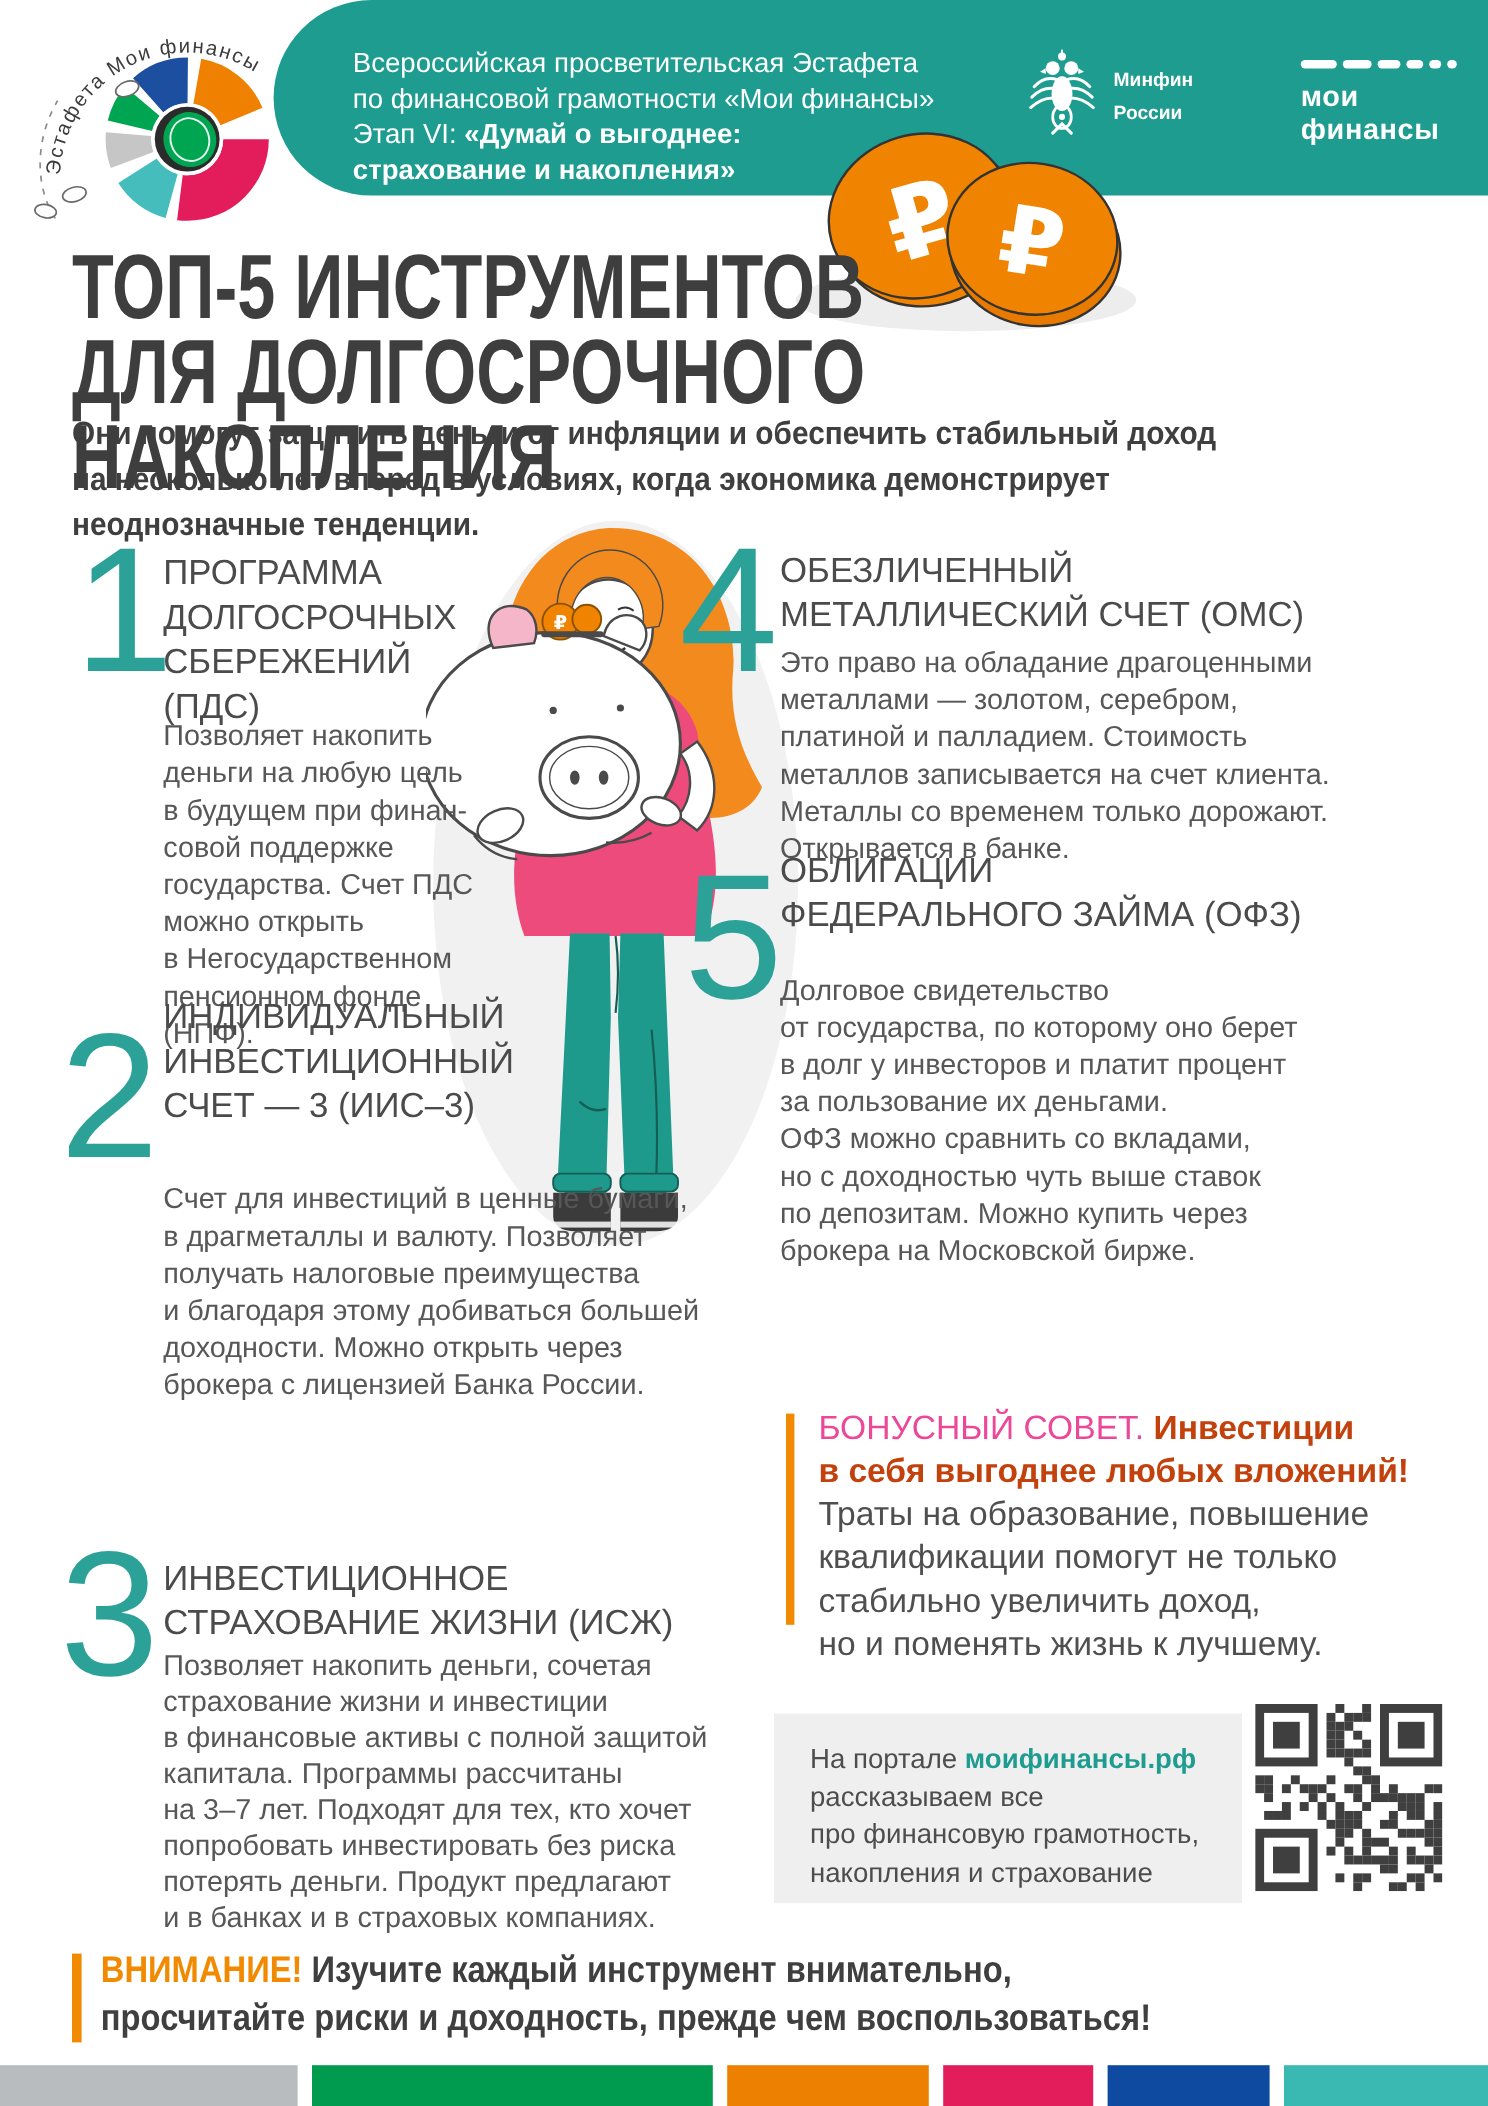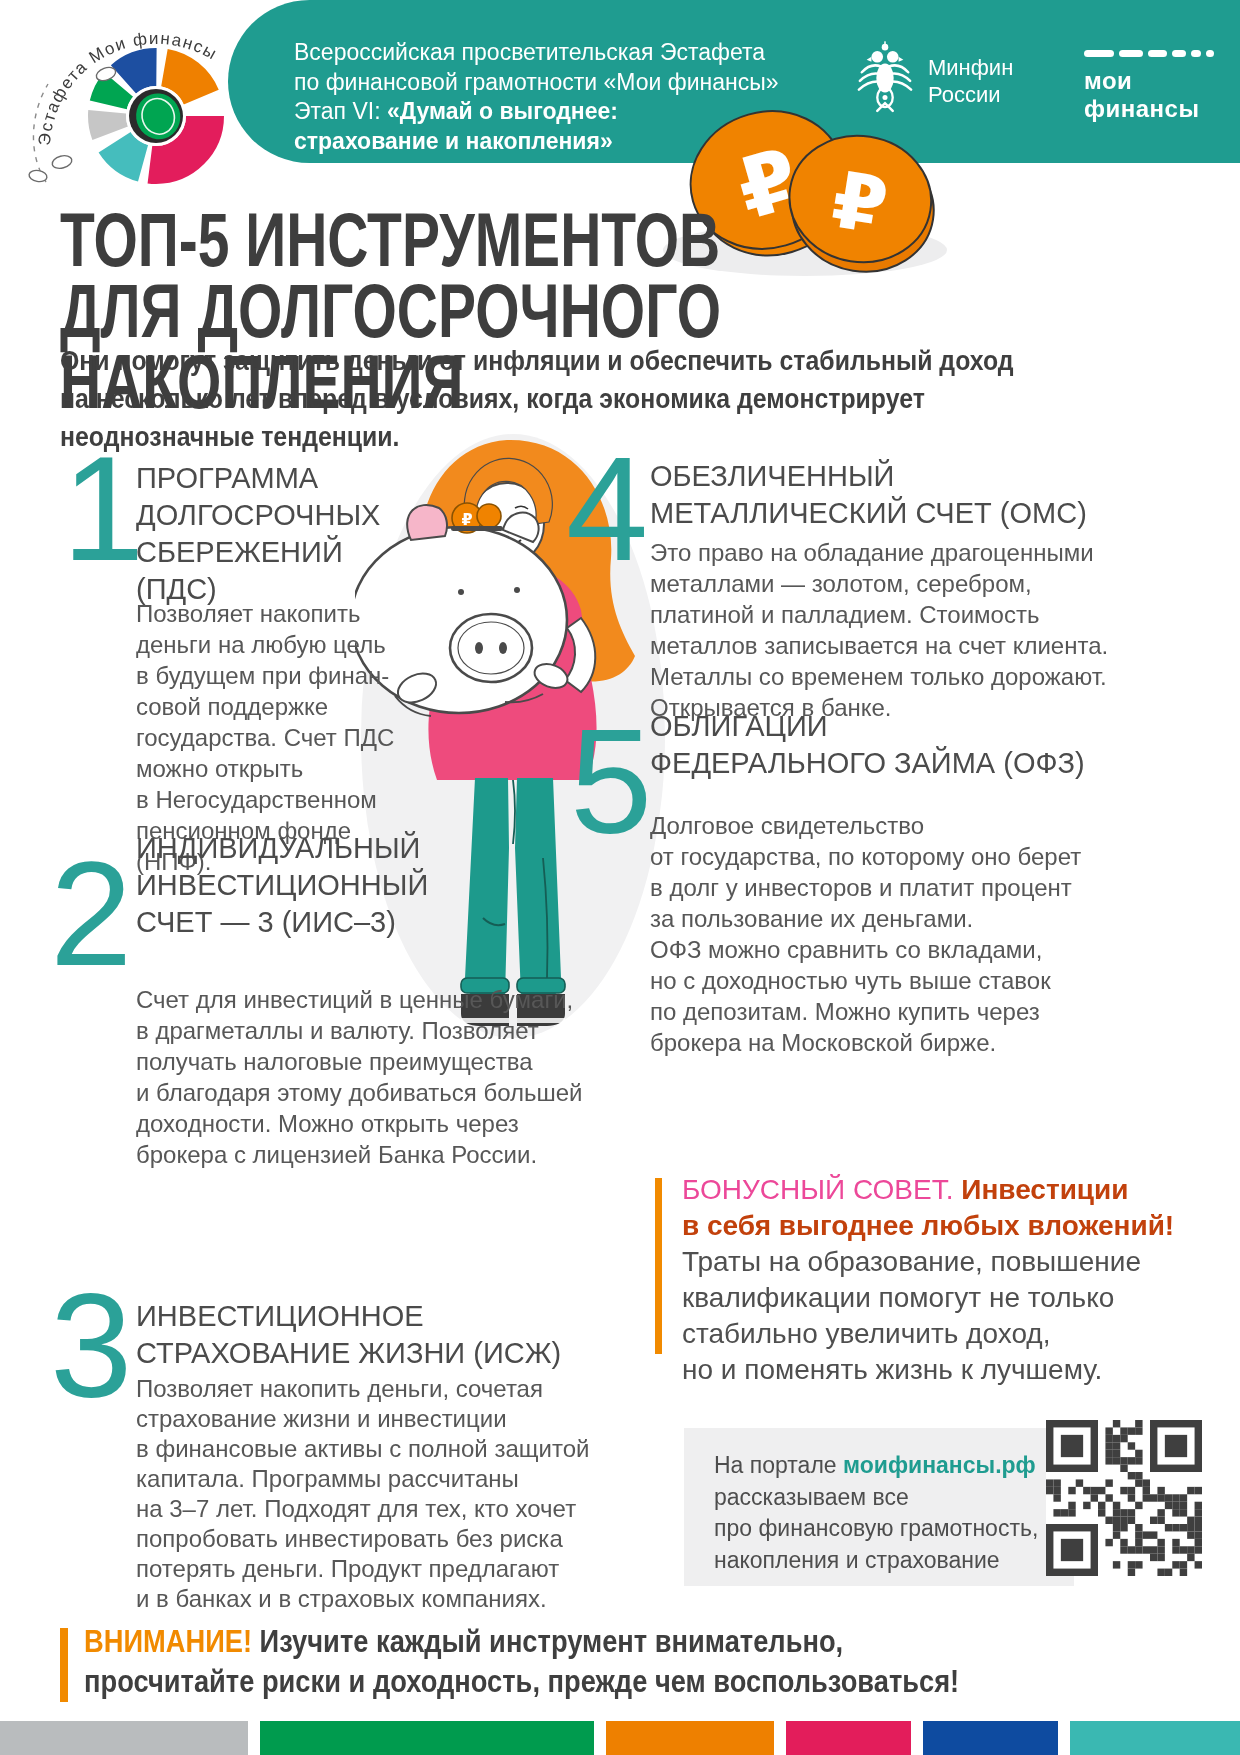--- a/index.html
+++ b/index.html
@@ -6,21 +6,21 @@
   .poster{position:relative;width:1240px;height:1755px;background:#fff;overflow:hidden;
           font-family:"Liberation Sans","DejaVu Sans",sans-serif;color:#4a4a4a;}
   .abs{position:absolute;}
   .ml{white-space:pre-line;}
 
   
   .banner{left:228px;right:0;top:0;height:163px;background:#1f9c90;border-radius:84px 0 0 84px;}
   .banner-text{left:66px;top:38px;color:#fff;font-size:23px;line-height:29.5px;}
   .banner-text .bold{font-weight:bold;}
   .minfin{left:628px;top:40px;display:flex;gap:14px;color:#fff;}
-  .minfin-label{font-size:22px;line-height:27px;padding-top:14px;white-space:pre-line;}
+  .minfin-label{font-size:16px;line-height:27px;padding-top:14px;white-space:pre-line;font-weight:bold;}
   .mflogo{left:856px;top:50px;}
   .dashes{display:flex;gap:5px;align-items:center;}
   .dash{height:7px;border-radius:4px;background:#fff;}
   .mftext{color:#fff;font-weight:bold;font-size:24px;margin-top:10px;letter-spacing:.5px;}
 
   
   .title{left:60px;top:204px;font-size:76px;line-height:71px;font-weight:bold;color:#3e3e3e;
          transform:scaleX(.75);transform-origin:left top;white-space:pre-line;letter-spacing:0;}
   .intro{left:60px;top:342px;font-size:27px;line-height:38px;font-weight:bold;color:#3f3f3f;
          transform:scaleX(.92);transform-origin:left top;}
@@ -35,21 +35,21 @@
   .n4{left:566px;top:435px;} .h4{left:650px;top:458px;} .b4{left:650px;top:537px;}
   .n5{left:570px;top:708px;} .h5{left:650px;top:708px;} .b5{left:650px;top:810px;}
 
   
   .bonus-bar{left:655px;top:1178px;width:7px;height:176px;background:#f18a00;}
   .bonus{left:682px;top:1172px;width:520px;font-size:28px;line-height:36px;color:#4f4f4f;}
   .bonus .bl{color:#ec4899;font-weight:normal;}
   .bonus .bb{color:#c2410c;font-weight:bold;}
 
   
-  .qrbox{left:684px;top:1428px;width:390px;height:158px;background:#efeff0;}
+  .qrbox{left:645px;top:1428px;width:390px;height:158px;background:#efeff0;}
   .qrtext{left:30px;top:22px;font-size:23px;line-height:31.5px;color:#4d4d4d;}
   .qrtext .link{color:#1f9c90;font-weight:bold;}
   .qrsvg{left:1046px;top:1420px;}
 
   
   .warn-bar{left:60px;top:1628px;width:8px;height:74px;background:#f18a00;}
   .warn{left:84px;top:1622px;font-size:31px;line-height:40px;font-weight:bold;color:#3f3f3f;
         transform:scaleX(.88);transform-origin:left top;white-space:pre-line;}
   .warn .wl{color:#f18a00;}
 

